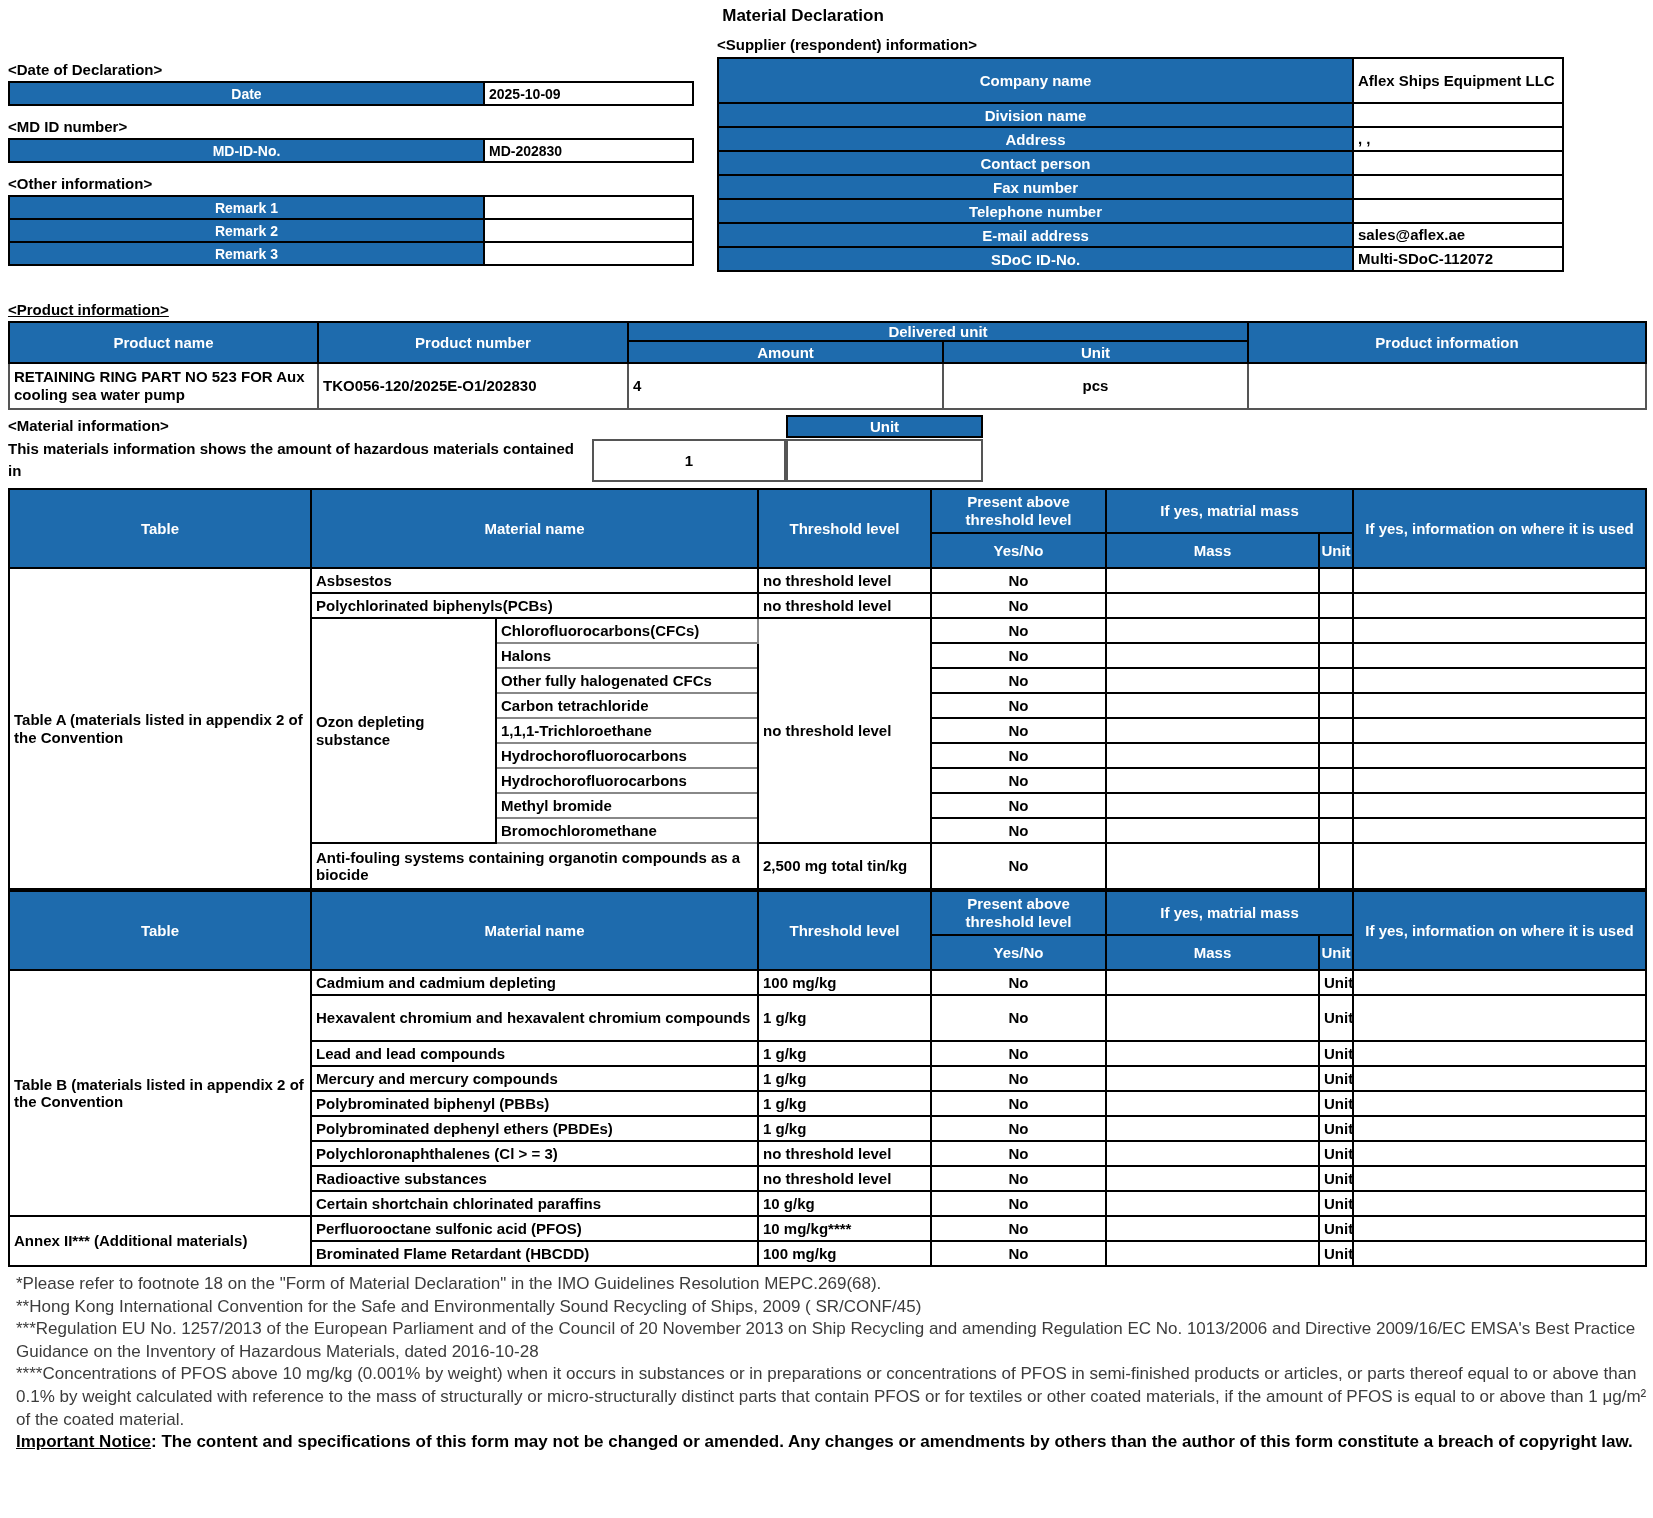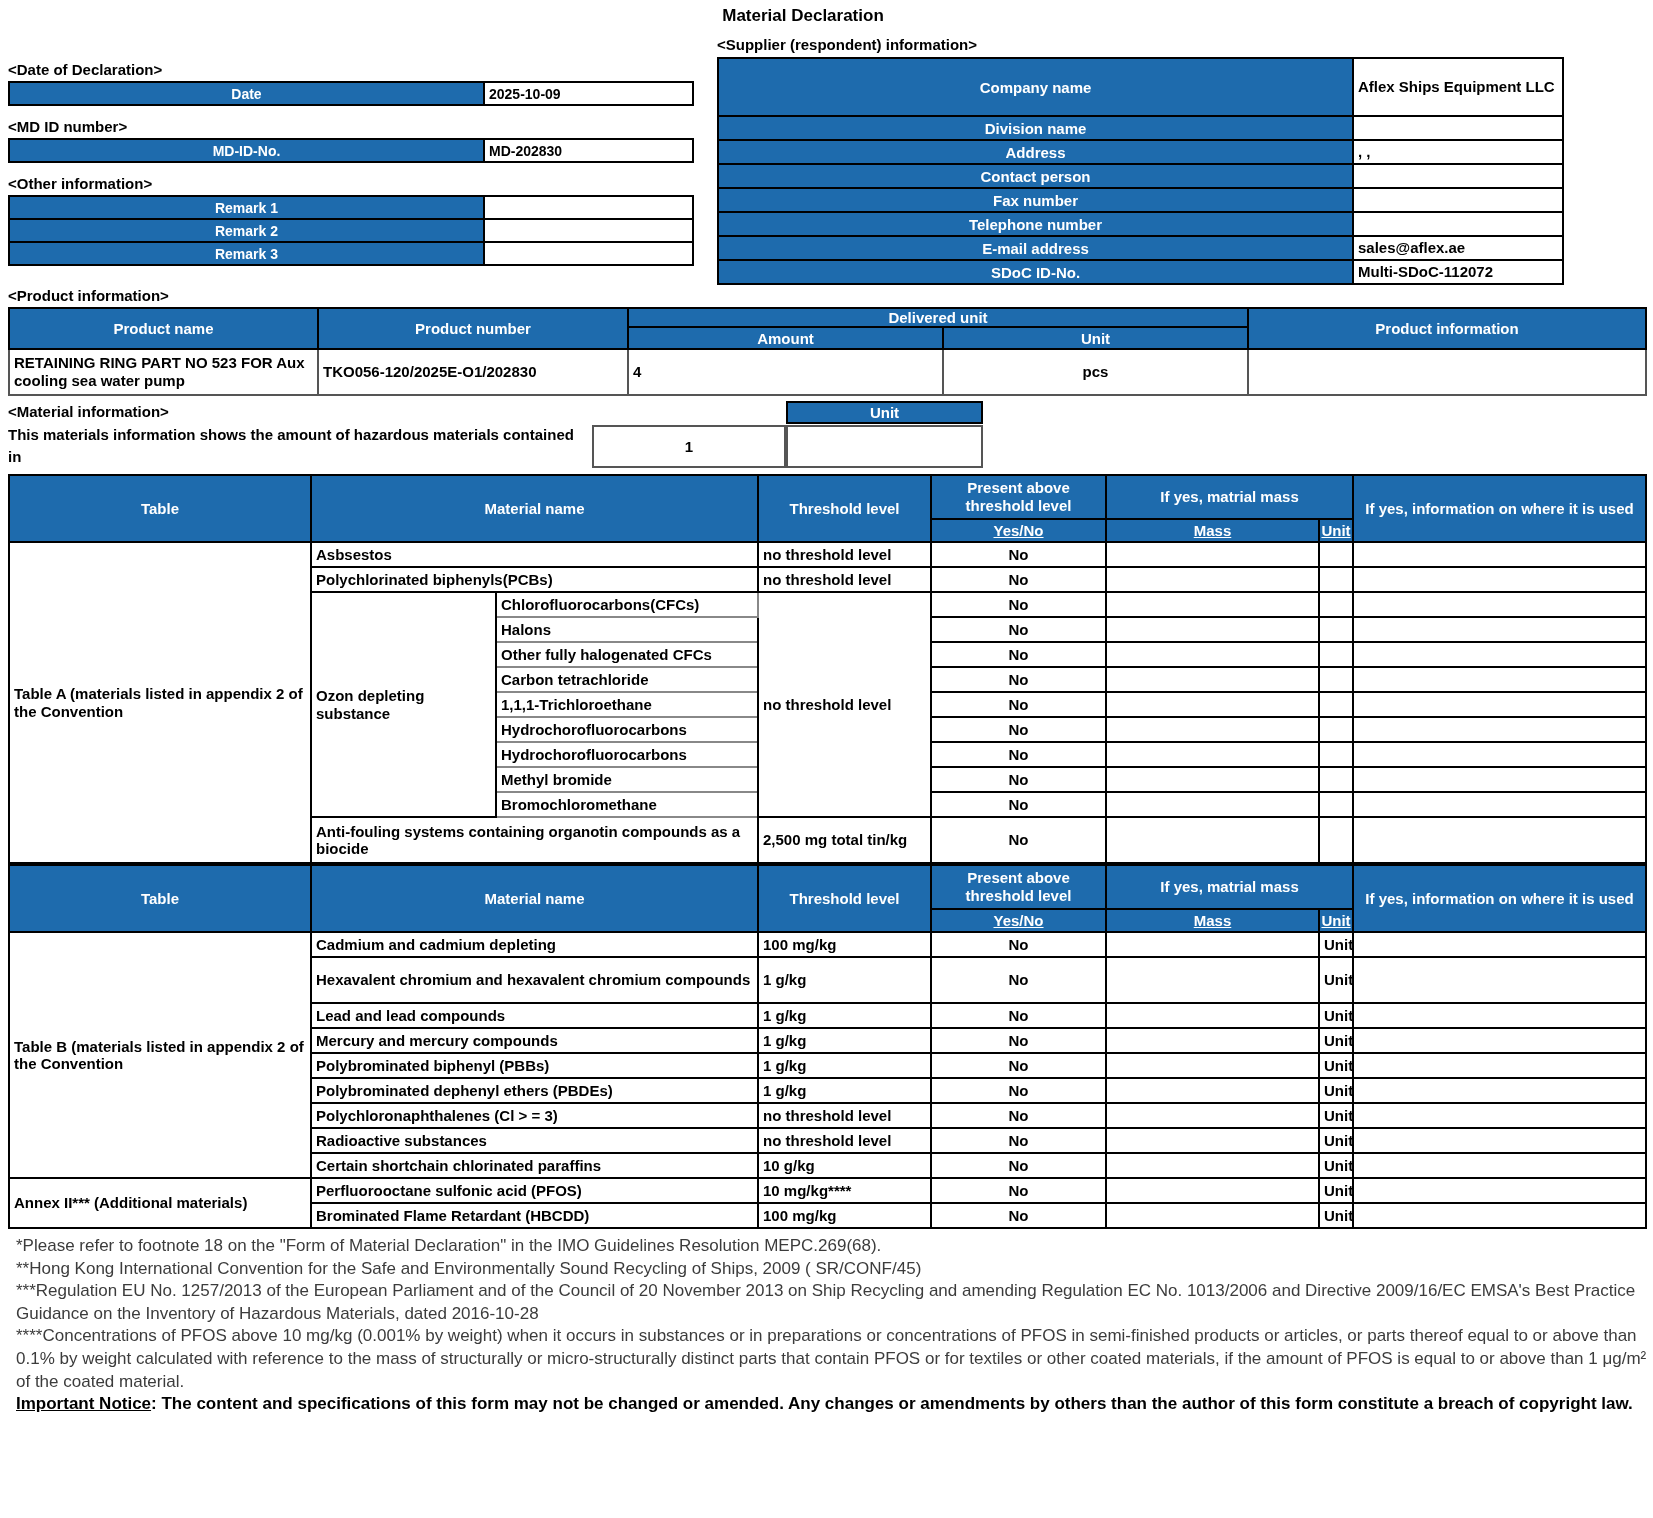--- a/index.html
+++ b/index.html
@@ -20,39 +20,39 @@
   .blue { background:var(--blue); color:#fff; font-weight:bold; text-align:center; }
   .kv { width:684px; margin-bottom:12px; }
   .kv td { border:2px solid #000; height:23px; font-size:14px; font-weight:bold; }
   .kv .k { width:475px; }
   .kv .v { width:209px; }
   .right-col { position:absolute; left:717px; top:57px; width:845px; }
   .sup { width:845px; }
   .sup td { border:2px solid #000; font-size:15px; font-weight:bold; height:24px; }
   .sup .k { width:635px; }
   .sup .v { width:210px; line-height:1.15; }
-  .sup tr.tall td { height:58px; }
+  .sup tr.tall td { height:45px; }
   .flow { margin-left:8px; }
-  .prod-h { margin:4px 0 3px 0; }
+  .prod-h { margin:18px 0 3px 0;text-decoration:underline; }
   .prod { width:1637px; }
   .prod th { border:2px solid #000; font-size:15px; }
   .prod td { border:2px solid #555; font-size:15px; font-weight:bold; height:46px; line-height:1.2; }
   .mat-zone { position:relative; height:72px; margin-top:4px; }
   .mat-desc { position:absolute; left:0; top:24px; width:578px; font-size:15px; font-weight:bold; line-height:1.45; }
   .one-cell { position:absolute; left:584px; top:25px; width:194px; height:43px;
               border:2px solid #555; display:flex; align-items:center; justify-content:center;
               font-size:15px; font-weight:bold; }
   .unit-head { position:absolute; left:778px; top:1px; width:197px; height:23px;
                border:2px solid #000; font-size:15px; line-height:20px; }
   .unit-empty { position:absolute; left:778px; top:25px; width:197px; height:43px;
                 border:2px solid #555; background:#fff; }
   .haz { width:1637px; margin-top:2px; }
   .haz th { border:2px solid #000; font-size:15px; line-height:1.2; }
   .haz thead tr.h1 th { height:44px; }
-  .haz thead tr.h2 th { height:23px;text-decoration:underline; }
+  .haz thead tr.h2 th { height:35px; }
   .haz td { border:2px solid #000; font-size:15px; font-weight:bold; height:25px; line-height:1.15; }
   .haz td.sub { border:2px solid #888; }
   .haz td.center { text-align:center; }
   .haz tr.tall td { height:46px; }
   .haz td.gcell { vertical-align:middle; }
   .foot { margin:6px 8px 0 8px; width:1637px; font-size:17px; color:#3c3c3c; line-height:1.33; }
   .foot div { margin:0; }
   .notice { color:#000; font-weight:bold; }
   .notice .nl { text-decoration:underline; }
 </style>

